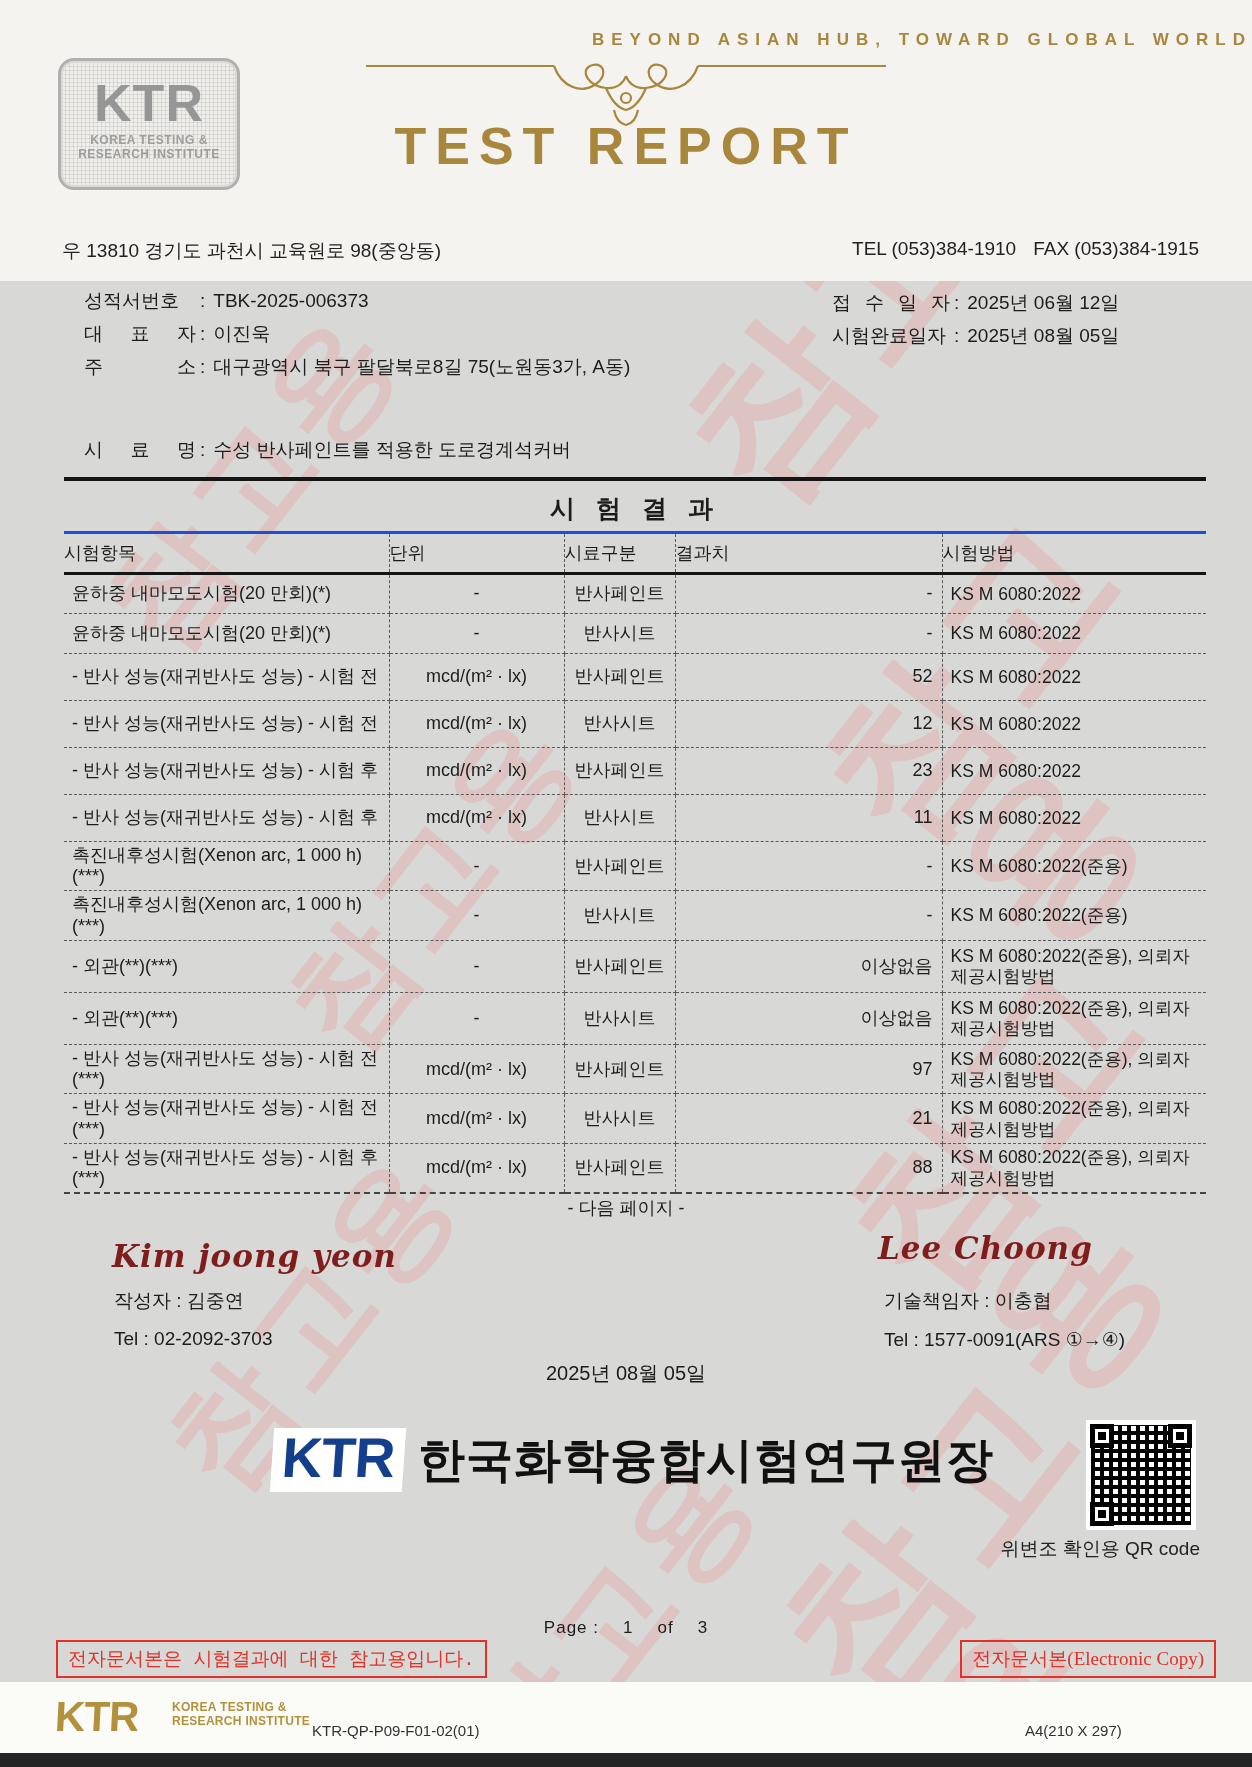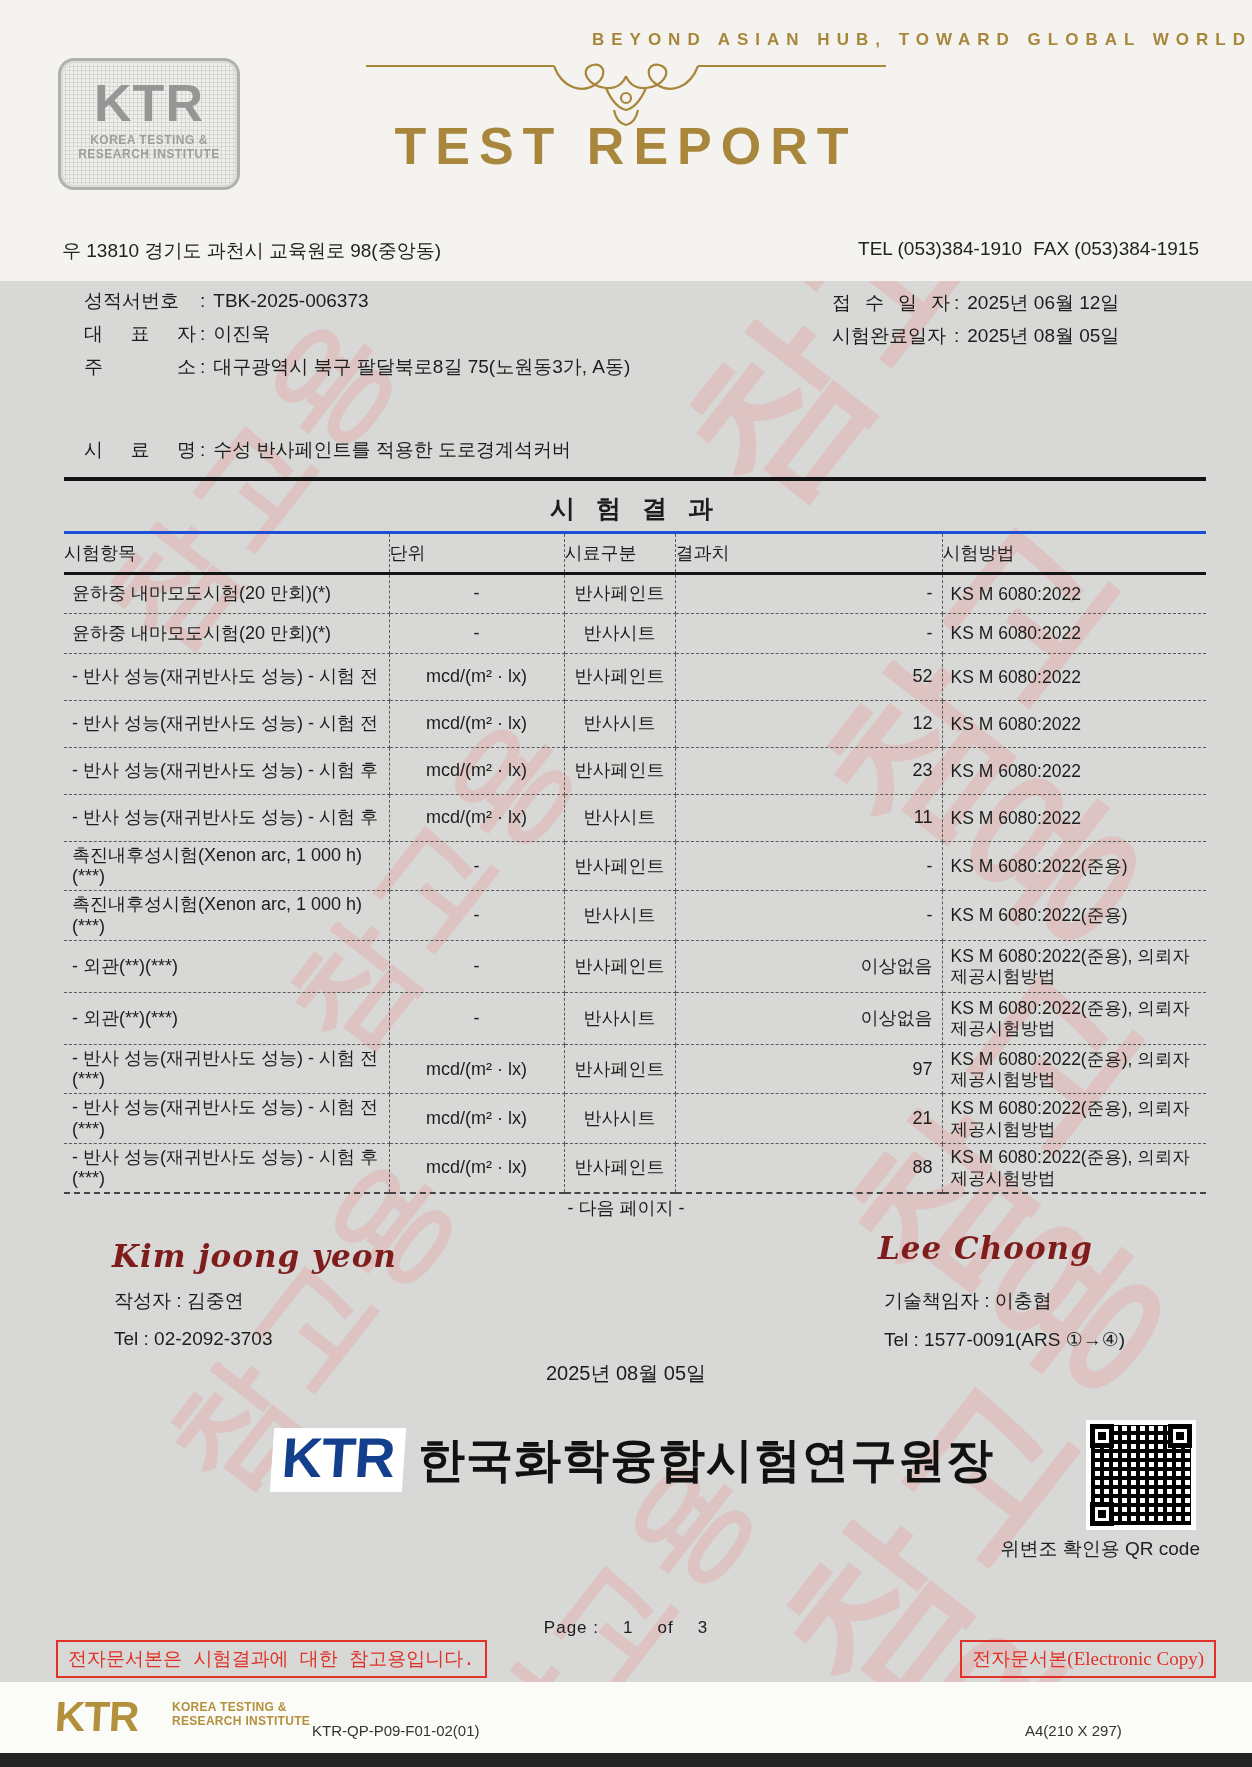--- a/index.html
+++ b/index.html
@@ -35,21 +35,21 @@
     color:#a8873c;font-size:17px;font-weight:700;letter-spacing:7px;
   }
   .flourish{position:absolute;left:366px;top:58px;}
   .report-title{
     position:absolute;left:0;top:116px;width:1252px;text-align:center;
     color:#a8873c;font-size:52px;font-weight:900;letter-spacing:9px;
   }
   .addr-row{position:absolute;left:0;top:238px;width:1252px;font-size:19px;color:#222;}
   .addr-left{position:absolute;left:62px;top:0;white-space:pre;}
   .addr-right{position:absolute;right:53px;top:0;white-space:pre;}
-  .addr-right .fax{margin-left:11px;}
+  .addr-right .fax{margin-left:17px;}
   
   .meta-left{position:absolute;left:84px;top:284px;font-size:19px;}
   .meta-left .line{height:33px;line-height:33px;}
   .meta-right{position:absolute;left:832px;top:286px;font-size:19px;}
   .meta-right .line{height:33px;line-height:33px;}
   .mlabel{display:inline-block;width:112px;white-space:pre;text-align:justify;text-align-last:justify;}
   .mlabel2{display:inline-block;width:118px;white-space:pre;text-align:justify;text-align-last:justify;}
   .msep{display:inline-block;margin:0 8px 0 4px;}
   .sample-line{position:absolute;left:84px;top:437px;font-size:19px;}
   

